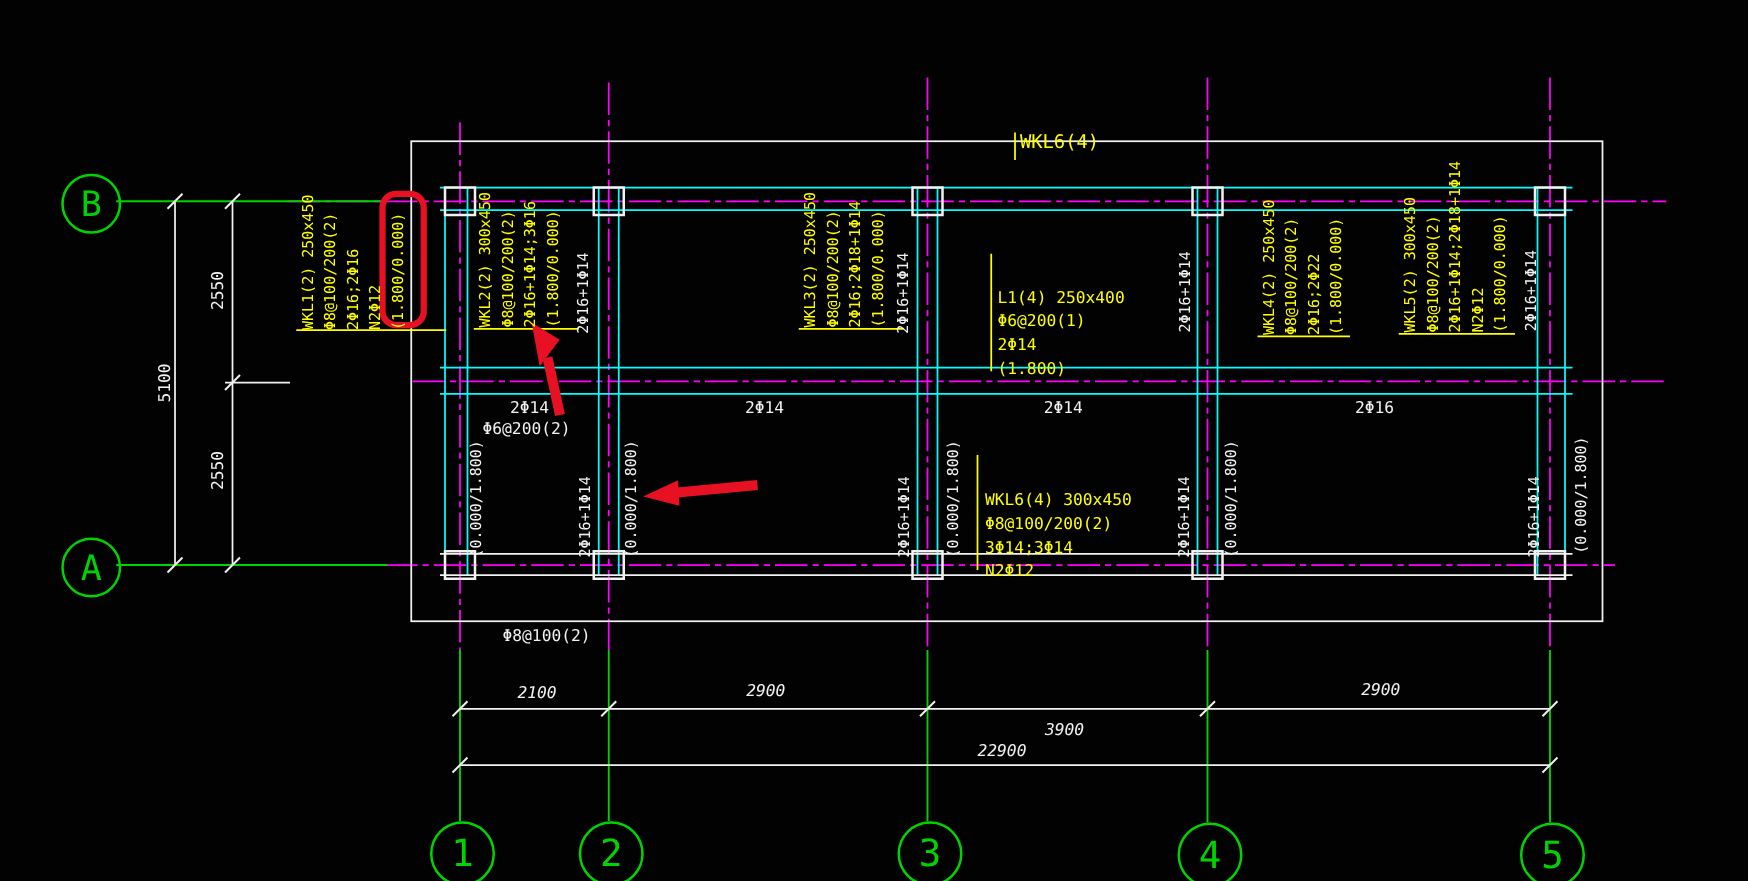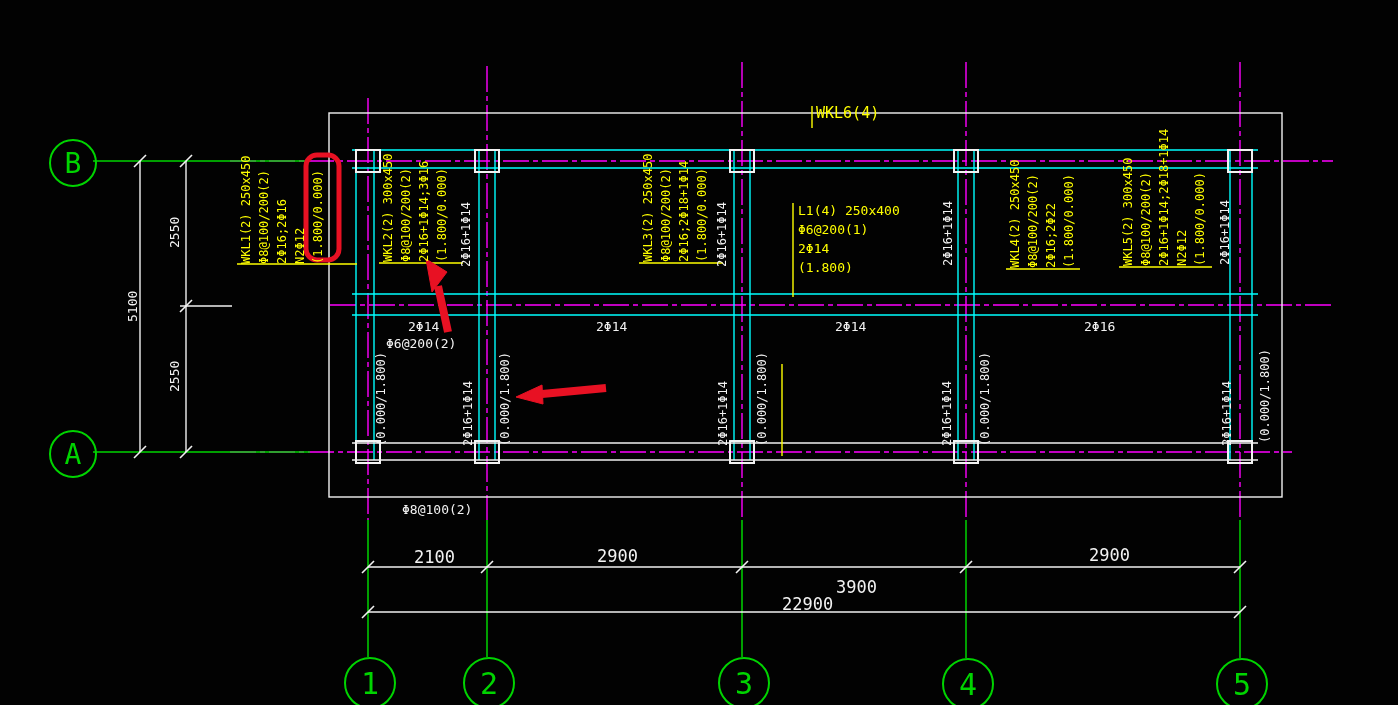--- a/index.html
+++ b/index.html
@@ -12,23 +12,23 @@
   .yel{color:#ffff00;}
   .wht{color:#f2f2f2;}
   .vblock{
     position:absolute;transform:rotate(-90deg);transform-origin:0 0;
     font-size:12px;line-height:18px;letter-spacing:0px;
   }
   .vline{
     position:absolute;transform:rotate(-90deg);transform-origin:0 0;
     font-size:12px;line-height:14px;
   }
-  .hblock{position:absolute;font-size:13px;line-height:19px;white-space:nowrap;}
+  .hblock{position:absolute;font-size:13px;line-height:19px;white-space:nowrap;margin-top:28px;}
   .note{font-size:13px;}
-  .dimtxt{font-size:17px;}
+  .dimtxt{font-size:13px;font-style:italic;}
   .vdim{
     position:absolute;transform:rotate(-90deg);transform-origin:0 0;
     font-size:13px;line-height:14px;color:#f2f2f2;white-space:nowrap;
   }
   .bubble{
     position:absolute;border:2px solid #00d400;border-radius:50%;
     display:flex;align-items:center;justify-content:center;
     color:#00d400;background:transparent;
   }
   .bubble.row{width:44px;height:44px;font-size:28px;}
@@ -176,20 +176,26 @@
     <div>N2Φ12</div>
     <div>(1.800/0.000)</div>
   </div>
 
   <div class="hblock yel" style="left:798px;top:201px;">
     <div>L1(4) 250x400</div>
     <div>Φ6@200(1)</div>
     <div>2Φ14</div>
     <div>(1.800)</div>
   </div>
+  <div class="hblock yel" style="left:788px;top:363px;">
+    <div>WKL6(4) 300x450</div>
+    <div>Φ8@100/200(2)</div>
+    <div>3Φ14;3Φ14</div>
+    <div>N2Φ12</div>
+  </div>
   <div class="txt yel" style="left:816px;top:104px;font-size:15px;">WKL6(4)</div>
 
   <div class="vline wht" style="left:459px;top:267px;">2Φ16+1Φ14</div>
   <div class="vline wht" style="left:715px;top:267px;">2Φ16+1Φ14</div>
   <div class="vline wht" style="left:941px;top:266px;">2Φ16+1Φ14</div>
   <div class="vline wht" style="left:1218px;top:265px;">2Φ16+1Φ14</div>
 
   <div class="vline wht" style="left:374px;top:446px;">(0.000/1.800)</div>
   <div class="vline wht" style="left:498px;top:446px;">(0.000/1.800)</div>
   <div class="vline wht" style="left:755px;top:446px;">(0.000/1.800)</div>

